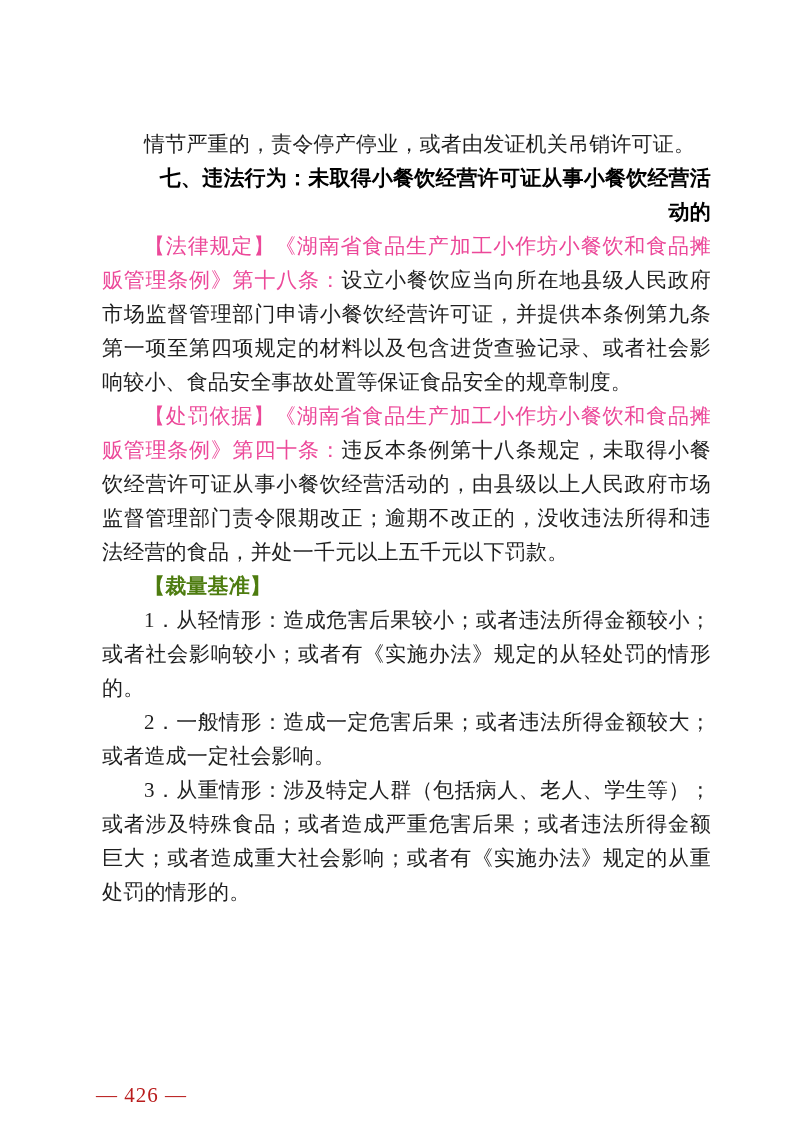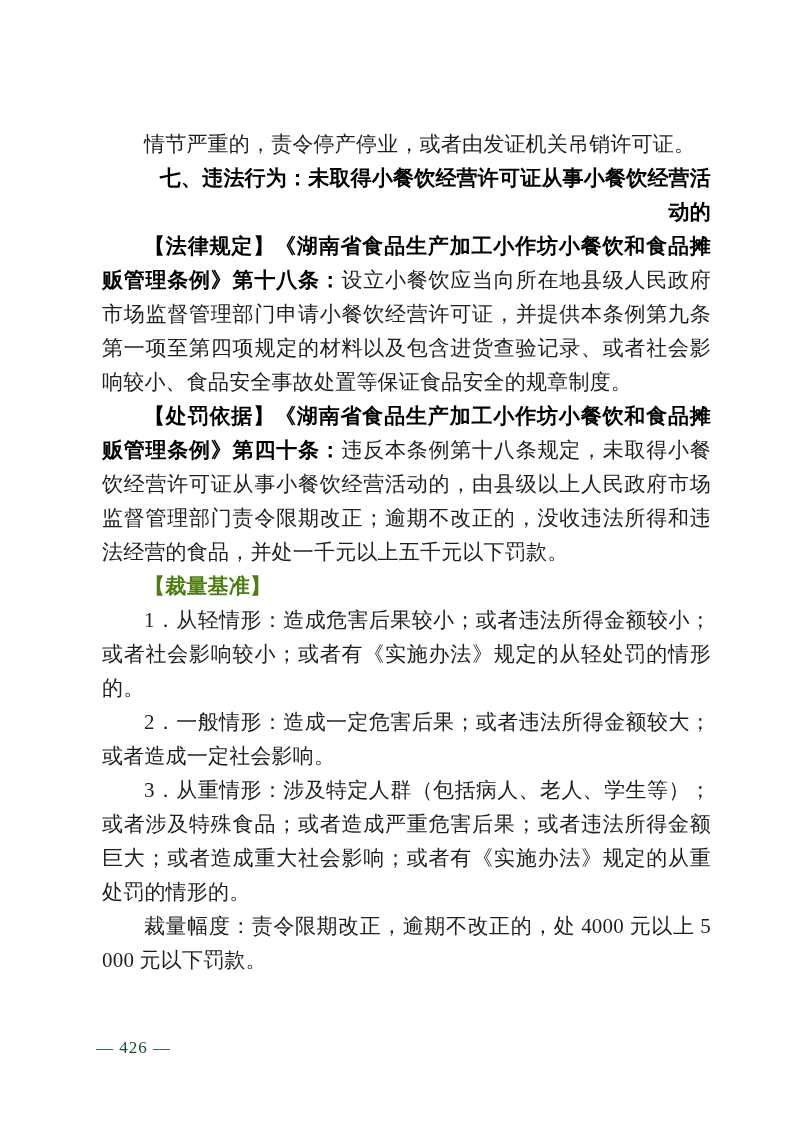--- a/index.html
+++ b/index.html
@@ -30,43 +30,43 @@
     line-height: 34px;
     text-align: justify;
     text-indent: 2em;
     letter-spacing: 0.2px;
     word-break: break-all;
   }
   .para .seg {
     font-weight: normal;
   }
   .para .seg.lead {
-    font-weight: 700;
-    color: #000000;
+    font-weight: 400;
+    color: #ec4899;
   }
   .para.heading {
     font-family: "Liberation Sans", sans-serif;
     text-align: right;
   }
   .para.heading .seg {
     font-weight: 700;
     color: #000000;
   }
   .para.bold-only .seg {
     font-weight: 700;
     color: #4d7c0f;
   }
   .footer {
     position: absolute;
     left: 96px;
-    top: 1035px;
-    font-size: 17px;
+    top: 1082px;
+    font-size: 21px;
     line-height: 26px;
     font-family: "Liberation Serif", serif;
-    color: #14532d;
+    color: #b91c1c;
     letter-spacing: 1px;
   }
 </style>
 </head>
 <body>
 
 <div class="page">
   <main class="content">
 
     <p class="para"><span class="seg">情节严重的，责令停产停业，或者由发证机关吊销许可证。</span></p>
@@ -80,18 +80,17 @@
     <p class="para bold-only"><span class="seg">【裁量基准】</span></p>
 
     <p class="para"><span class="seg">1．从轻情形：造成危害后果较小；或者违法所得金额较小；或者社会影响较小；或者有《实施办法》规定的从轻处罚的情形的。</span></p>
 
 
     <p class="para"><span class="seg">2．一般情形：造成一定危害后果；或者违法所得金额较大；或者造成一定社会影响。</span></p>
 
 
     <p class="para"><span class="seg">3．从重情形：涉及特定人群（包括病人、老人、学生等）；或者涉及特殊食品；或者造成严重危害后果；或者违法所得金额巨大；或者造成重大社会影响；或者有《实施办法》规定的从重处罚的情形的。</span></p>
 
-    <p class="para"><span class="seg">裁量幅度：责令限期改正，逾期不改正的，处 4000 元以上 5000 元以下罚款。</span></p>
 
   </main>
 
   <footer class="footer"><span>— 426 —</span></footer>
 </div>
 
 </body></html>

